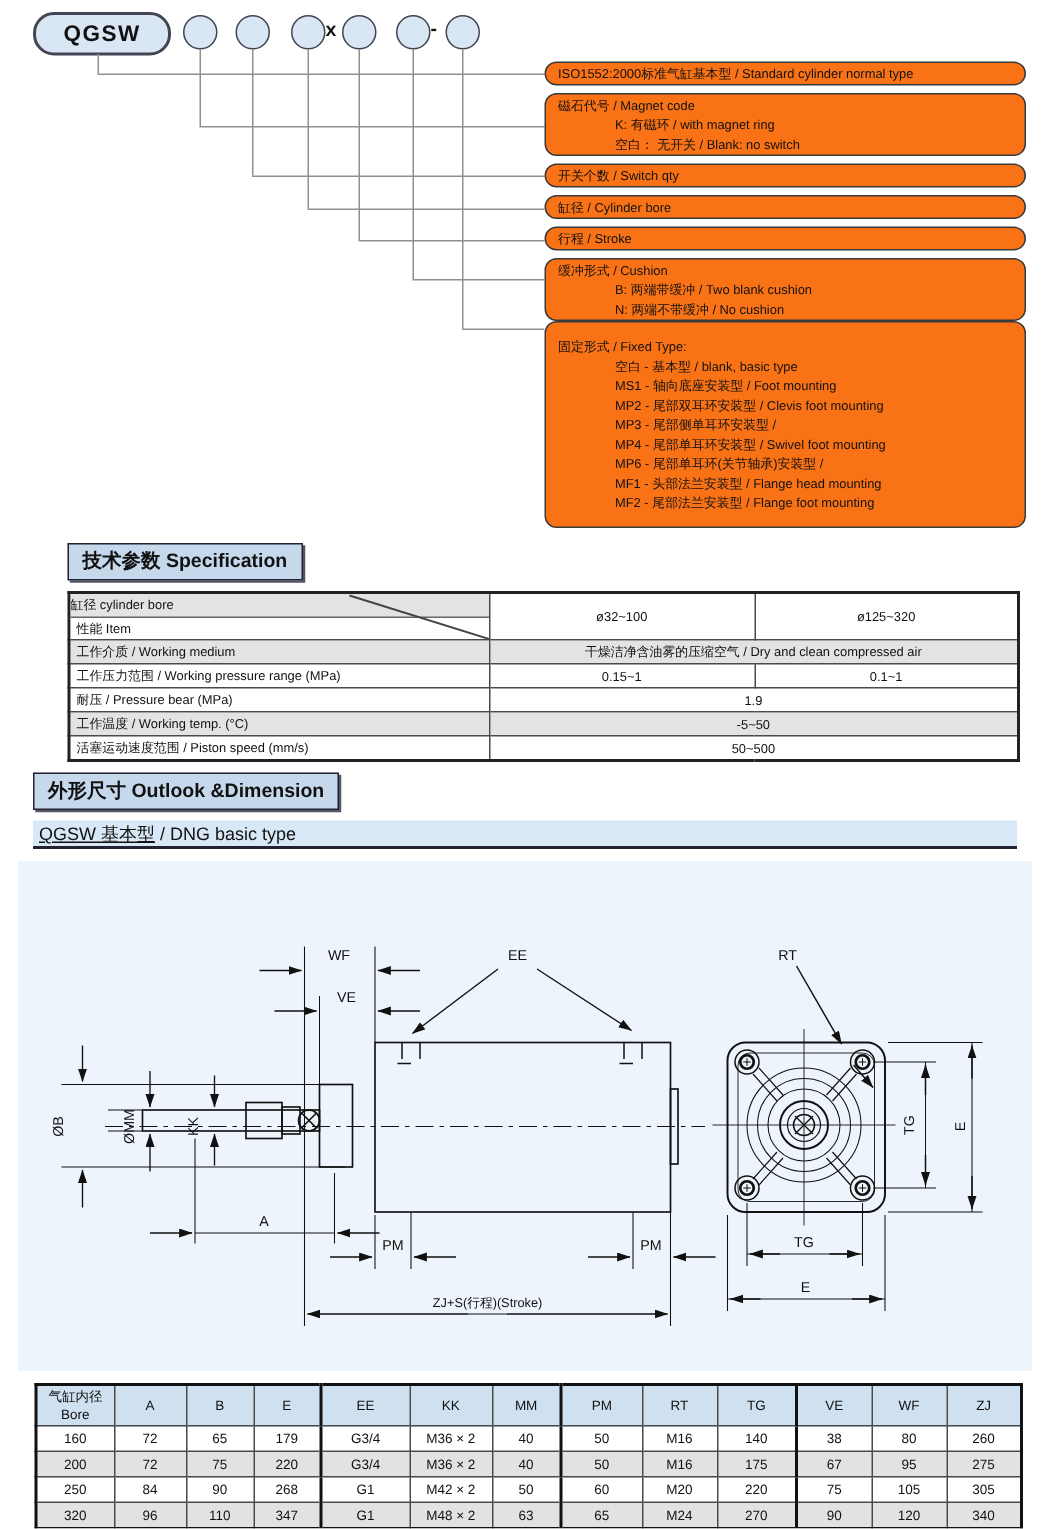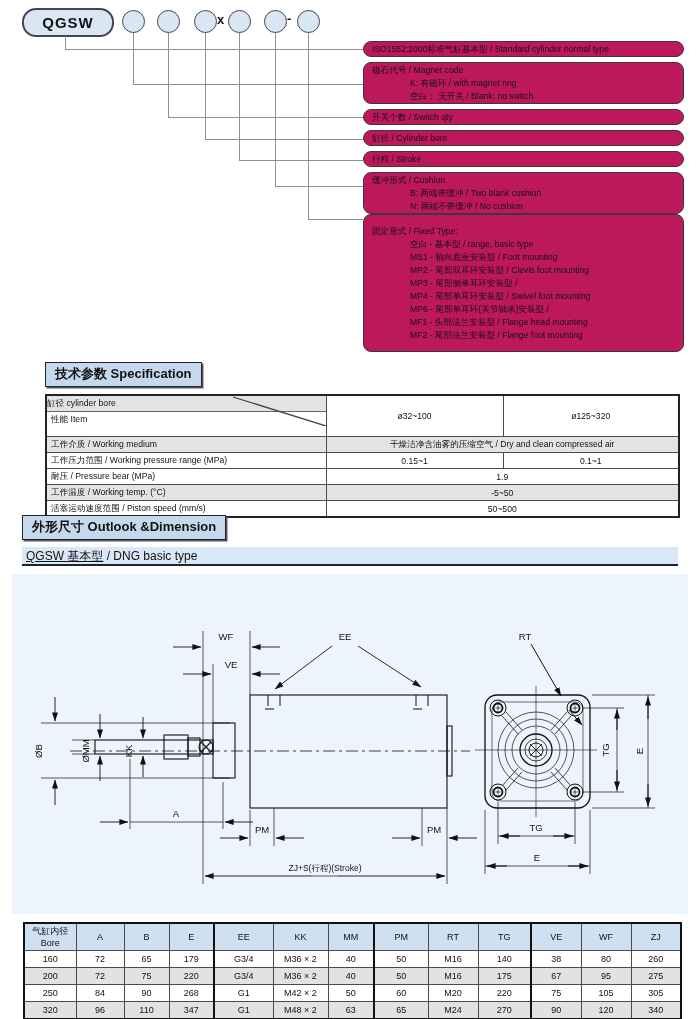--- a/index.html
+++ b/index.html
@@ -8,40 +8,40 @@
 
   
   .pill{position:absolute;left:22px;top:8px;width:88px;height:25px;background:#d9e7f5;
         border:2px solid #445;border-radius:14px;display:flex;align-items:center;
         justify-content:center;font-weight:bold;font-size:15px;letter-spacing:1px;}
   .circ{position:absolute;top:10px;width:21px;height:21px;border:1.6px solid #445;
         border-radius:50%;background:#d9e7f5;}
   .sign{position:absolute;font-weight:bold;font-size:13px;}
   .vl,.hl{position:absolute;background:#8f8f8f;}
   .vl{width:1px;}.hl{height:1px;}
-  .cbox{position:absolute;left:363px;width:321px;background:#be185d;border:1.4px solid #3a3a3a;
+  .cbox{position:absolute;left:363px;width:321px;background:#f97316;border:1.4px solid #3a3a3a;
         border-radius:8px;padding-left:8px;font-size:8.6px;display:flex;flex-direction:column;
         justify-content:center;box-sizing:border-box;}
   .bline{line-height:13px;white-space:nowrap;}
   .ind{padding-left:38px;}
 
   
   .title-box{position:absolute;background:#c6d9ec;border:1.2px solid #223;
              box-shadow:1.5px 1.5px 0 #556;padding:2px 9px 3px;font-size:13px;font-weight:bold;}
 
   
   table{border-collapse:collapse;table-layout:fixed;}
   .spec{position:absolute;left:45px;top:394px;width:633px;border:2px solid #222;}
   .spec td{border:1px solid #4a4a4a;font-size:8.6px;height:15px;padding:0;overflow:hidden;}
   .spec td.lab{padding-left:4px;text-align:left;margin-top:16px;}
   .spec td.val{text-align:center;}
   .spec tr.g td{background:#e3e3e3;}
   .corner{position:relative;padding:0 !important;}
   .ctop{height:15px;line-height:15px;background:#e3e3e3;border-bottom:1px solid #666;padding-left:0;}
-  .cbot{height:24px;line-height:14px;background:#fff;padding-left:4px;}
+  .cbot{height:14px;line-height:14px;background:#fff;padding-left:4px;}
   .diag{position:absolute;left:0;top:0;pointer-events:none;}
 
   
   .band{position:absolute;left:22px;top:547px;width:656px;height:19px;background:#d9e8f6;
         border-bottom:2px solid #223;font-size:12px;line-height:18px;padding-left:4px;box-sizing:border-box;}
   .band .u{text-decoration:underline;}
 
   
   .draw{position:absolute;left:12px;top:574px;width:676px;height:340px;background:#eef4fb;}
   .dsvg text{font-family:"Liberation Sans",sans-serif;}
@@ -105,21 +105,21 @@
   <div class="cbox" style="top:151px;height:16px">
       <div class="bline">行程 / Stroke</div>
     </div>
   <div class="cbox" style="top:172px;height:42px">
       <div class="bline">缓冲形式 / Cushion</div>
       <div class="bline ind">B: 两端带缓冲 / Two blank cushion</div>
       <div class="bline ind">N: 两端不带缓冲 / No cushion</div>
     </div>
   <div class="cbox" style="top:214px;height:138px">
       <div class="bline">固定形式 / Fixed Type:</div>
-      <div class="bline ind">空白 - 基本型 / range, basic type</div>
+      <div class="bline ind">空白 - 基本型 / blank, basic type</div>
       <div class="bline ind">MS1 - 轴向底座安装型 / Foot mounting</div>
       <div class="bline ind">MP2 - 尾部双耳环安装型 / Clevis foot mounting</div>
       <div class="bline ind">MP3 - 尾部侧单耳环安装型 /</div>
       <div class="bline ind">MP4 - 尾部单耳环安装型 / Swivel foot mounting</div>
       <div class="bline ind">MP6 - 尾部单耳环(关节轴承)安装型 /</div>
       <div class="bline ind">MF1 - 头部法兰安装型 / Flange head mounting</div>
       <div class="bline ind">MF2 - 尾部法兰安装型 / Flange foot mounting</div>
     </div>
 
   <div class="title-box" style="left:45px;top:362px">技术参数 Specification</div>

